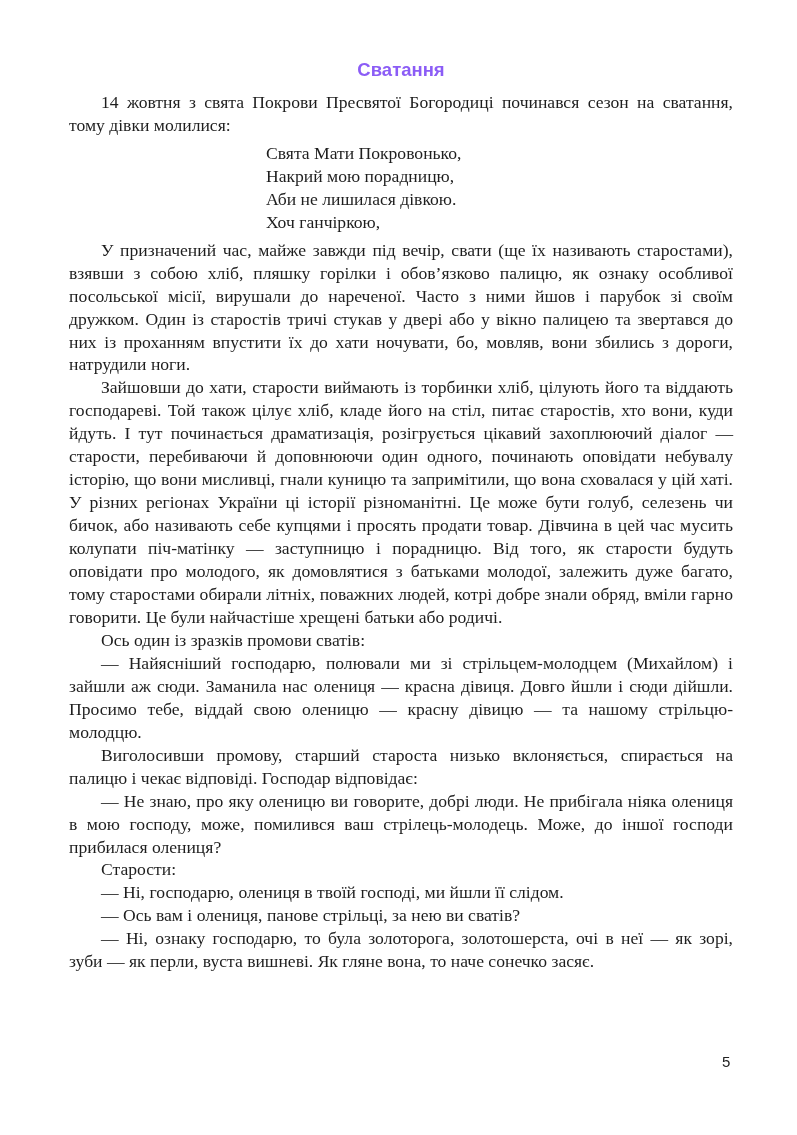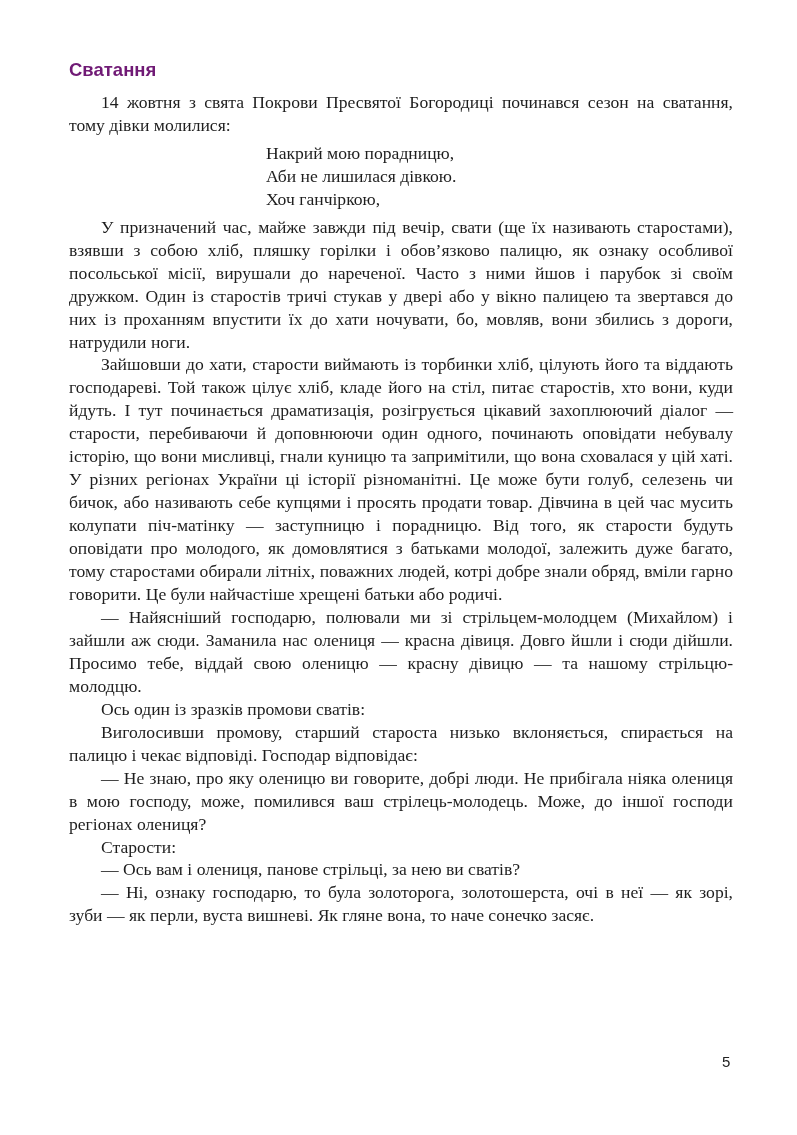--- a/index.html
+++ b/index.html
@@ -7,49 +7,51 @@
   .page {
     position: absolute; left: 69px; top: 58px; width: 664px;
     color: #1e1e1e;
     font-family: "Liberation Serif", serif;
     font-size: 17.6px;
     line-height: 22.95px;
   }
   .title {
     font-family: "Liberation Sans", sans-serif;
     font-weight: bold; font-size: 18.5px;
-    margin: 0 0 9px 0; line-height: 24px;
-    color: #701a75;
+    text-align: center; margin: 0 0 9px 0; line-height: 24px;
+    color: #8b5cf6;
   }
   .p { margin: 0; text-indent: 32px; text-align: justify; hyphens: manual; }
   .poem { margin: 5px 0 5px 197px; }
   .poem div { white-space: nowrap; }
   .page-number {
     position: absolute; left: 722px; top: 1053px;
     font-family: "Liberation Sans", sans-serif; font-size: 15px; color: #222;
   }
 </style>
 </head>
 <body>
 
 <div class="page">
   <h1 class="title">Сватання</h1>
 
   <p class="p">14 жовтня з свята Покрови Пресвятої Богородиці починався сезон на сватан­ня, тому дівки молилися:</p>
 
   <div class="poem">
+    <div>Свята Мати Покровонько,</div>
     <div>Накрий мою порадницю,</div>
     <div>Аби не лишилася дівкою.</div>
     <div>Хоч ганчіркою,</div>
   </div>
 
   <p class="p">У призначений час, майже завжди під вечір, свати (ще їх називають староста­ми), взявши з собою хліб, пляшку горілки і обов’язково палицю, як ознаку осо­бливої посольської місії, вирушали до нареченої. Часто з ними йшов і парубок зі своїм дружком. Один із старостів тричі стукав у двері або у вікно палицею та звертався до них із проханням впустити їх до хати ночувати, бо, мовляв, вони збились з дороги, натрудили ноги.</p>
   <p class="p">Зайшовши до хати, старости виймають із торбинки хліб, цілують його та від­дають господареві. Той також цілує хліб, кладе його на стіл, питає старостів, хто вони, куди йдуть. І тут починається драматизація, розігрується цікавий захоплю­ючий діалог — старости, перебиваючи й доповнюючи один одного, починають оповідати небувалу історію, що вони мисливці, гнали куницю та запримітили, що вона сховалася у цій хаті. У різних регіонах України ці історії різноманітні. Це може бути голуб, селезень чи бичок, або називають себе купцями і просять продати товар. Дівчина в цей час мусить колупати піч-матінку — заступницю і порадницю. Від того, як старости будуть оповідати про молодого, як домовля­тися з батьками молодої, залежить дуже багато, тому старостами обирали літніх, поважних людей, котрі добре знали обряд, вміли гарно говорити. Це були най­частіше хрещені батьки або родичі.</p>
+  <p class="p">Ось один із зразків промови сватів:</p>
   <p class="p">— Найясніший господарю, полювали ми зі стрільцем-молодцем (Михайлом) і зайшли аж сюди. Заманила нас олениця — красна дівиця. Довго йшли і сюди дійшли. Просимо тебе, віддай свою оленицю — красну дівицю — та нашому стрільцю-молодцю.</p>
-  <p class="p">Ось один із зразків промови сватів:</p>
   <p class="p">Виголосивши промову, старший староста низько вклоняється, спирається на палицю і чекає відповіді. Господар відповідає:</p>
-  <p class="p">— Не знаю, про яку оленицю ви говорите, добрі люди. Не прибігала ніяка олениця в мою господу, може, помилився ваш стрілець-молодець. Може, до іншої господи регіонах олениця?</p>
+  <p class="p">— Не знаю, про яку оленицю ви говорите, добрі люди. Не прибігала ніяка олениця в мою господу, може, помилився ваш стрілець-молодець. Може, до іншої господи прибилася олениця?</p>
   <p class="p">Старости:</p>
+  <p class="p">— Ні, господарю, олениця в твоїй господі, ми йшли її слідом.</p>
   <p class="p">— Ось вам і олениця, панове стрільці, за нею ви сватів?</p>
   <p class="p">— Ні, ознаку господарю, то була золоторога, золотошерста, очі в неї — як зорі, зуби — як перли, вуста вишневі. Як гляне вона, то наче сонечко засяє.</p>
 </div>
 
 <div class="page-number">5</div>
 
 </body></html>

